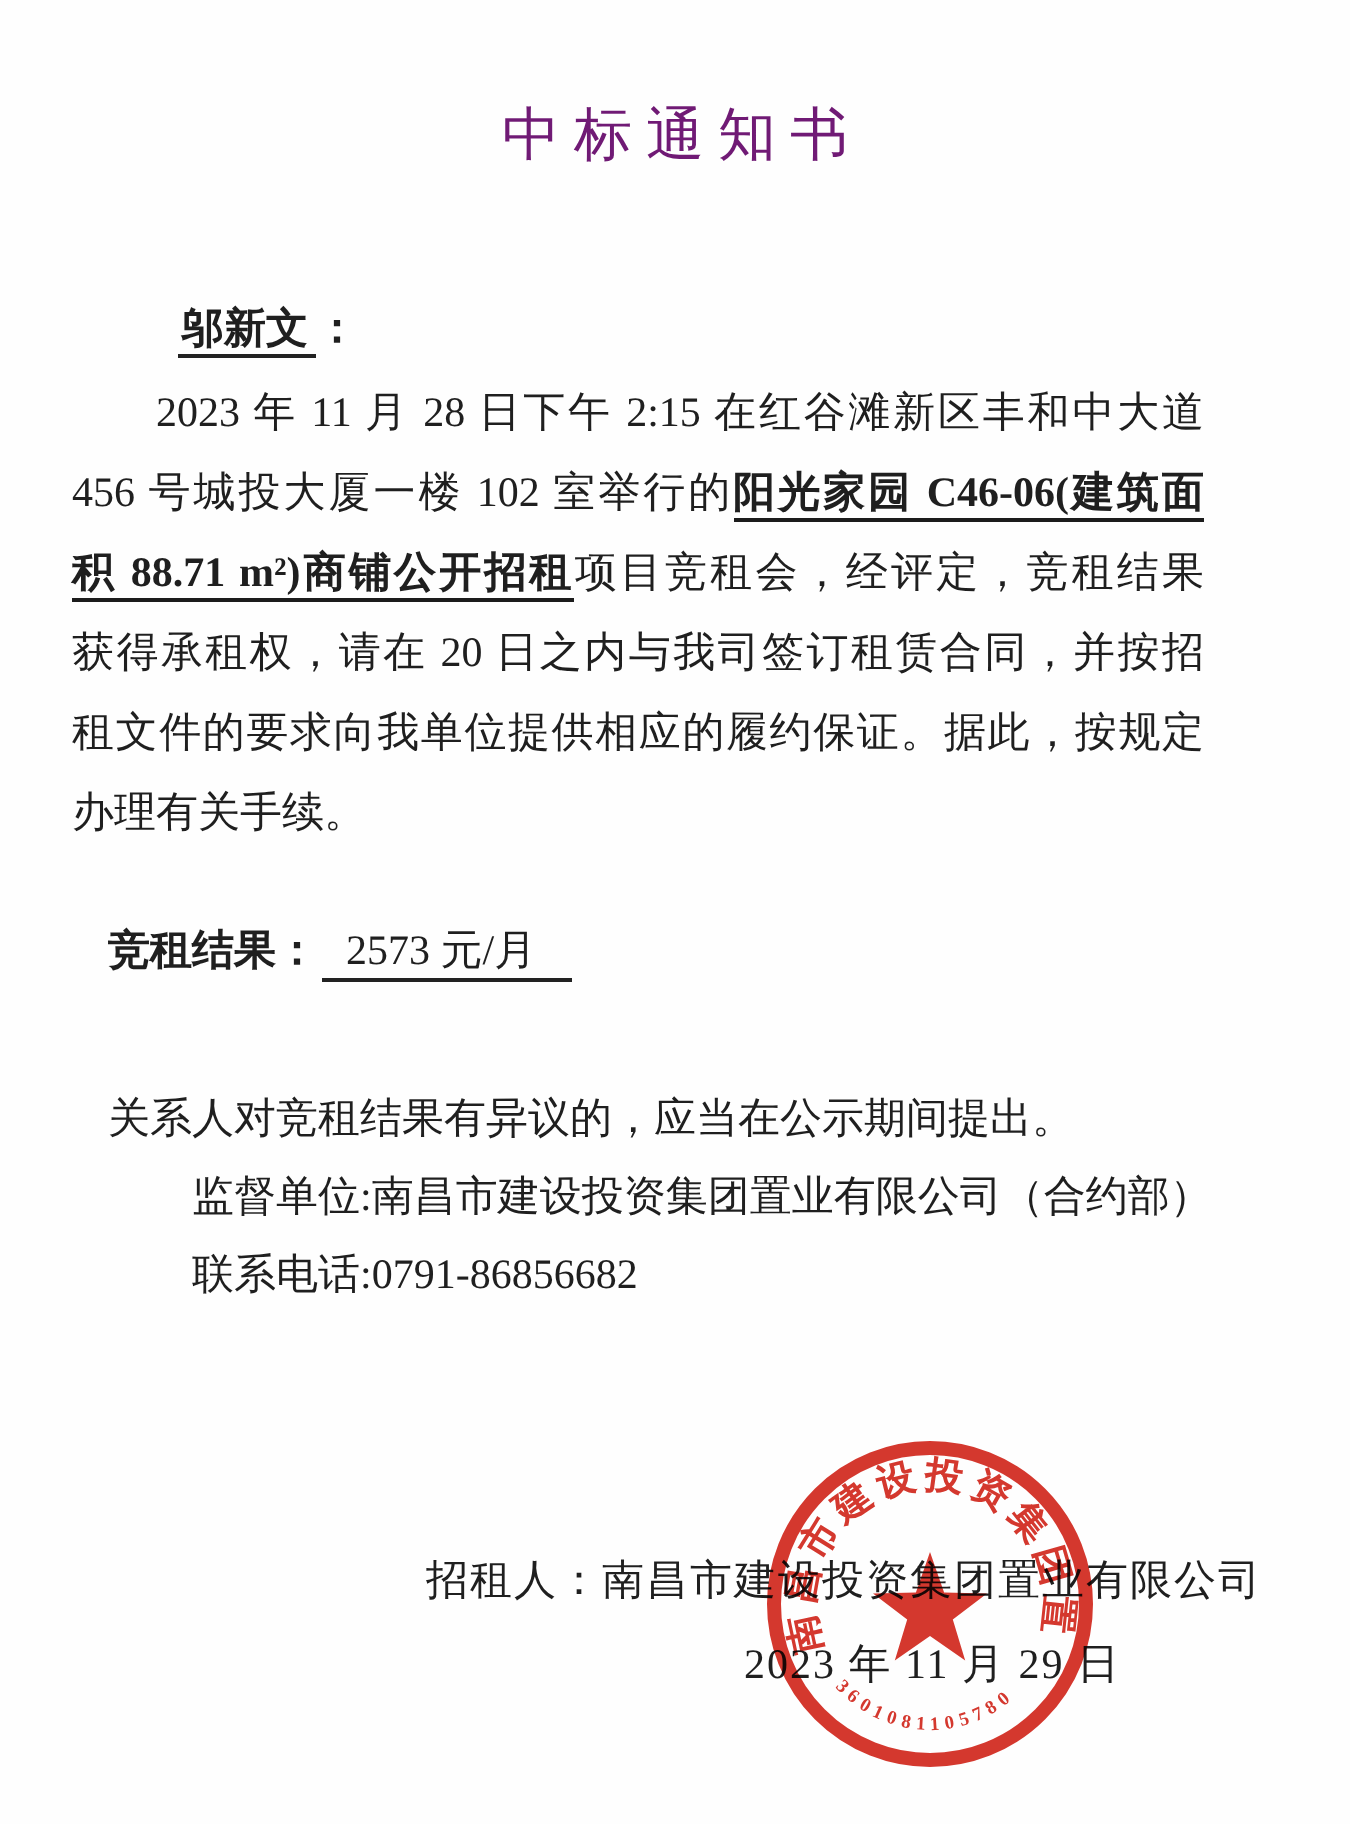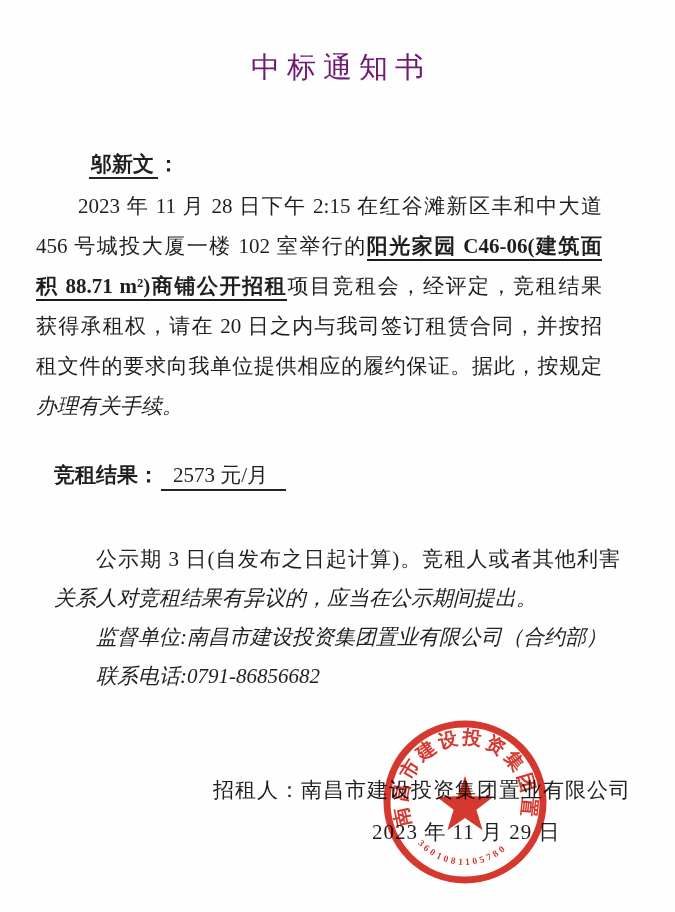--- a/index.html
+++ b/index.html
@@ -48,21 +48,21 @@
   }
   .line {
     height: 40px;
     line-height: 40px;
     white-space: nowrap;
     text-align: justify;
     text-align-last: justify;
   }
   .para2 .line { height: 39px; line-height: 39px; }
   .line.indent { padding-left: 42px; }
-  .line.no-just { text-align: left; text-align-last: auto; font-style: italic; }
+  .line.no-just { text-align: left; text-align-last: auto; }
   .emph {
     font-weight: bold;
     border-bottom: 2px solid #1c1c1c;
     padding-bottom: 1px;
   }
   .result-line {
     position: absolute;
     top: 460px; left: 54px;
     font-size: 21px;
     line-height: 30px;
@@ -114,21 +114,20 @@
     <div class="line">获得承租权，请在 20 日之内与我司签订租赁合同，并按招</div>
     <div class="line">租文件的要求向我单位提供相应的履约保证。据此，按规定</div>
     <div class="line no-just">办理有关手续。</div>
   </div>
 
   <div class="result-line">
     <span class="label">竞租结果：</span><span class="value">2573 元/月</span>
   </div>
 
   <div class="para2">
-    <div class="line indent">公示期 3 日(自发布之日起计算)。竞租人或者其他利害</div>
     <div class="line no-just">关系人对竞租结果有异议的，应当在公示期间提出。</div>
     <div class="line indent no-just">监督单位:南昌市建设投资集团置业有限公司（合约部）</div>
     <div class="line indent no-just">联系电话:0791-86856682</div>
   </div>
 
   <div class="sig-lessor">招租人：南昌市建设投资集团置业有限公司</div>
   <div class="sig-date">2023 年 11 月 29 日</div>
 
   <div class="seal-wrap">
     <svg viewBox="0 0 184 184" xmlns="http://www.w3.org/2000/svg">

